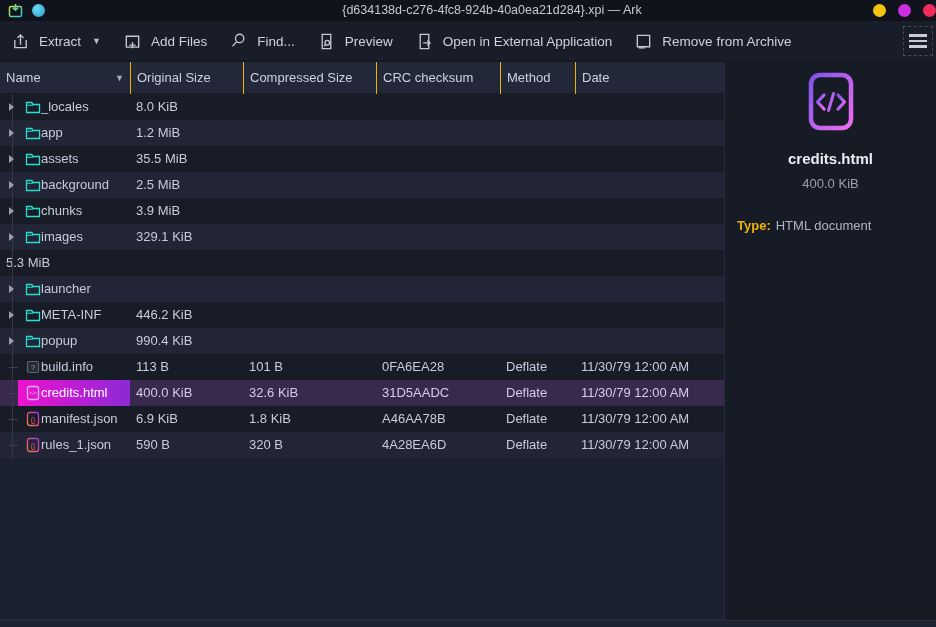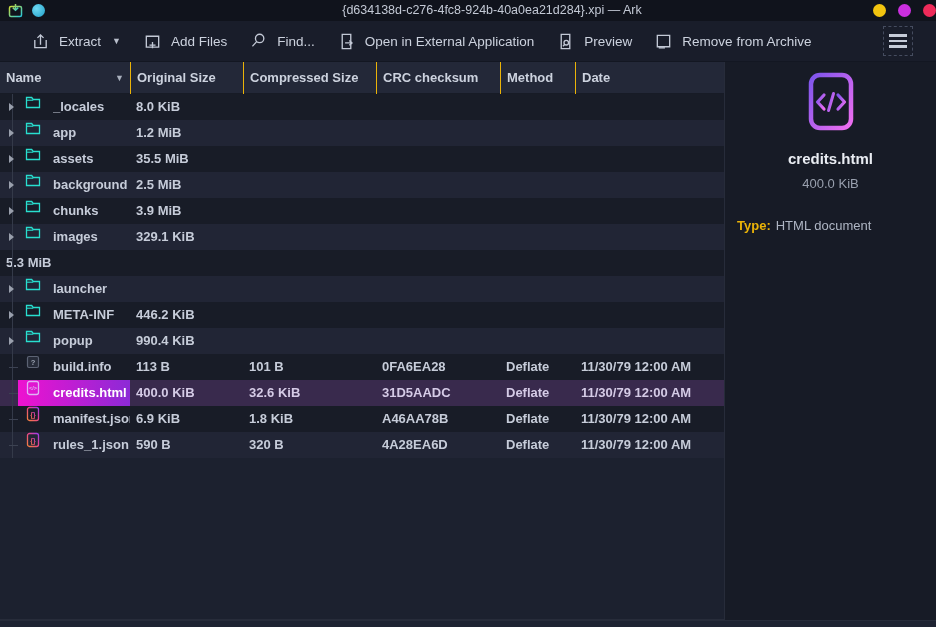--- a/index.html
+++ b/index.html
@@ -12,51 +12,51 @@
             font-size:12.5px;color:#c3c9d5;pointer-events:none;padding-left:48px;}
   .tb-left{display:flex;align-items:center;gap:9px;z-index:1;margin-left:2px;}
   .app-icon svg{display:block;}
   .pin-dot{width:13px;height:13px;border-radius:50%;background:radial-gradient(circle at 35% 35%,#6fd9f2,#1f9fc9);display:inline-block;}
   .tb-right{margin-left:auto;display:flex;align-items:center;gap:12px;z-index:1;margin-right:-6px;}
   .wc{width:13px;height:13px;border-radius:50%;display:inline-block;}
   .wc.yellow{background:#f2c40f;}
   .wc.magenta{background:#cb2fe0;}
   .wc.red{background:#ee2b5a;}
   
-  .toolbar{height:41px;background:#191d2a;display:flex;align-items:center;padding:0 20px;border-bottom:1px solid #131722;}
+  .toolbar{height:41px;background:#191d2a;display:flex;align-items:center;padding:0 0;border-bottom:1px solid #131722;}
   .tbtn{display:flex;align-items:center;gap:9px;height:31px;padding:0 10px;margin:0 1px;border:none;background:none;
         color:#ccd2de;font-size:13.5px;font-family:inherit;cursor:default;white-space:nowrap;}
   .ticon{width:19px;height:19px;flex:none;}
   .ticon path,.ticon rect,.ticon circle{fill:none;stroke:#c3c9d6;stroke-width:1.4;}
   .caret{font-size:9px;color:#b9bfcc;margin-left:2px;}
   .spacer{flex:1;}
   .hamburger{width:30px;height:30px;margin-right:3px;border:1px dashed #454c5f;background:none;display:flex;
              flex-direction:column;align-items:center;justify-content:center;gap:3px;cursor:default;}
   .hamburger span{display:block;width:18px;height:2.5px;background:#c6ccd8;}
   
   .main{display:flex;height:558px;}
-  .list-panel{width:725px;background:#1c212f;border-right:1px solid #272c3a;border-bottom:1px solid #272c3a;overflow:hidden;font-weight:bold;}
+  .list-panel{width:725px;background:#1c212f;border-right:1px solid #272c3a;border-bottom:1px solid #272c3a;overflow:hidden;}
   .grid{display:grid;grid-template-columns:130px 113px 133px 124px 75px 1fr;}
   .list-header{height:32px;background:#232838;align-items:center;font-size:13px;color:#ccd2de;border-bottom:1px solid #171b26;}
   .hcell{height:32px;line-height:32px;padding-left:6px;white-space:nowrap;overflow:hidden;}
   .hcell + .hcell{border-left:1px solid #eab308;}
   .hcell.namecol{display:flex;align-items:center;}
   .sort{margin-left:auto;margin-right:6px;font-size:9px;color:#a9b0bd;}
   
   .row{height:26px;font-size:13px;align-items:center;position:relative;}
   .row::before{content:"";position:absolute;left:12px;top:0;height:100%;width:1px;background:#343a49;}
   .row:nth-child(odd){background:#181c27;}
   .row:nth-child(even){background:#212535;}
   .row.selected{background:#392a4d;color:#d5cbe6;}
   .cell{height:26px;line-height:26px;padding-left:6px;white-space:nowrap;overflow:hidden;}
   .name-cell{display:flex;align-items:center;padding:0 0 0 4px;height:26px;}
   .arrowbox{width:14px;height:26px;display:flex;align-items:center;justify-content:center;flex:none;z-index:1;}
   .tri{width:0;height:0;border-left:5px solid #9aa0ad;border-top:4px solid transparent;border-bottom:4px solid transparent;}
   .dash{width:9px;height:1px;background:#3c4252;margin-left:5px;}
-  .name-hl{display:flex;gap:12px;padding-left:7px;flex:1;height:26px;min-width:0;z-index:1;}
+  .name-hl{display:flex;align-items:center;gap:0;padding-left:7px;flex:1;height:26px;min-width:0;z-index:1;}
   .row.selected .name-hl{background:linear-gradient(90deg,#ee12d0,#8c2ad6);color:#fff;}
   .row-icon{width:16px;height:16px;flex:none;display:flex;}
   .row-icon svg{display:block;}
   .name-label{white-space:nowrap;overflow:hidden;}
   
   .info-panel{flex:1;background:#171b26;display:flex;flex-direction:column;align-items:center;padding-top:9px;}
   .fname{font-size:15px;font-weight:bold;color:#e9ecf2;margin-top:13px;}
   .fsize{font-size:13px;color:#99a0ae;margin-top:9px;}
   .ftype{align-self:flex-start;margin:27px 0 0 12px;font-size:13px;color:#aeb5c3;}
   .ftype .tl{font-weight:bold;color:#eab308;margin-right:5px;}
@@ -128,31 +128,31 @@
     <button class="tbtn">
       <svg class="ticon" viewBox="0 0 20 20">
         <circle cx="11.2" cy="6.8" r="4.4" stroke="url(#g-find)" stroke-width="2"></circle>
         <path d="M7.6 10.6 4 14.6" stroke="#f07a3c" stroke-width="2.4" stroke-linecap="round"></path>
       </svg>
       <span>Find...</span>
     </button>
     <button class="tbtn">
       <svg class="ticon" viewBox="0 0 20 20">
         <path d="M5.5 2.5h9v15h-9z"></path>
-          <path d="M8.5 11.5h7 M13 9l2.8 2.5L13 14"></path>
-      </svg>
-      <span>Open in External Application</span>
-    </button>
-    <button class="tbtn">
-      <svg class="ticon" viewBox="0 0 20 20">
-        <path d="M5.5 2.5h9v15h-9z"></path>
           <circle cx="10.8" cy="11.3" r="2.4"></circle>
           <path d="M9 13.2l-1.6 1.8"></path>
       </svg>
       <span>Preview</span>
+    </button>
+    <button class="tbtn">
+      <svg class="ticon" viewBox="0 0 20 20">
+        <path d="M5.5 2.5h9v15h-9z"></path>
+          <path d="M8.5 11.5h7 M13 9l2.8 2.5L13 14"></path>
+      </svg>
+      <span>Open in External Application</span>
     </button>
     <button class="tbtn">
       <svg class="ticon" viewBox="0 0 20 20">
         <path d="M3.5 3.5h13v12h-13z"></path>
           <path d="M5 16.7h6.5" stroke="#e8305f" stroke-width="2.2"></path>
       </svg>
       <span>Remove from Archive</span>
     </button>
     <div class="spacer"></div>
     <button class="hamburger">

